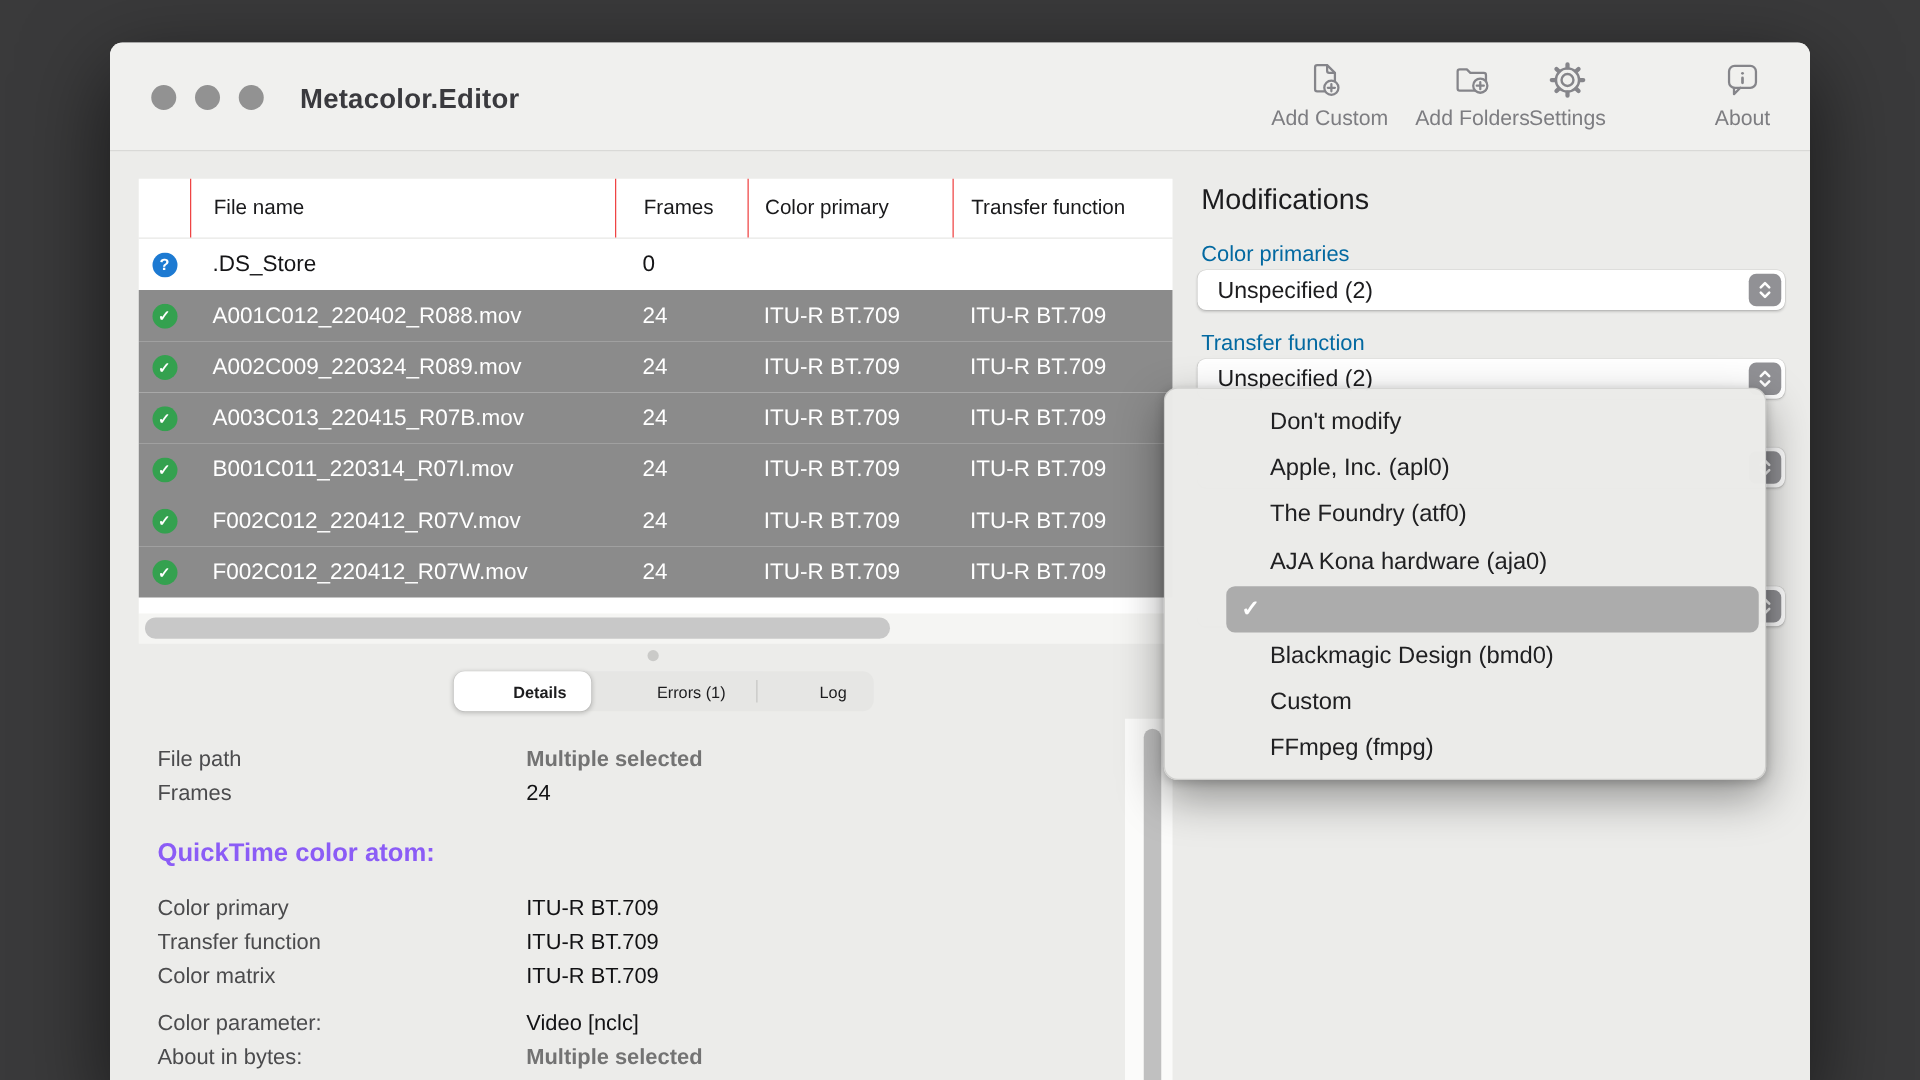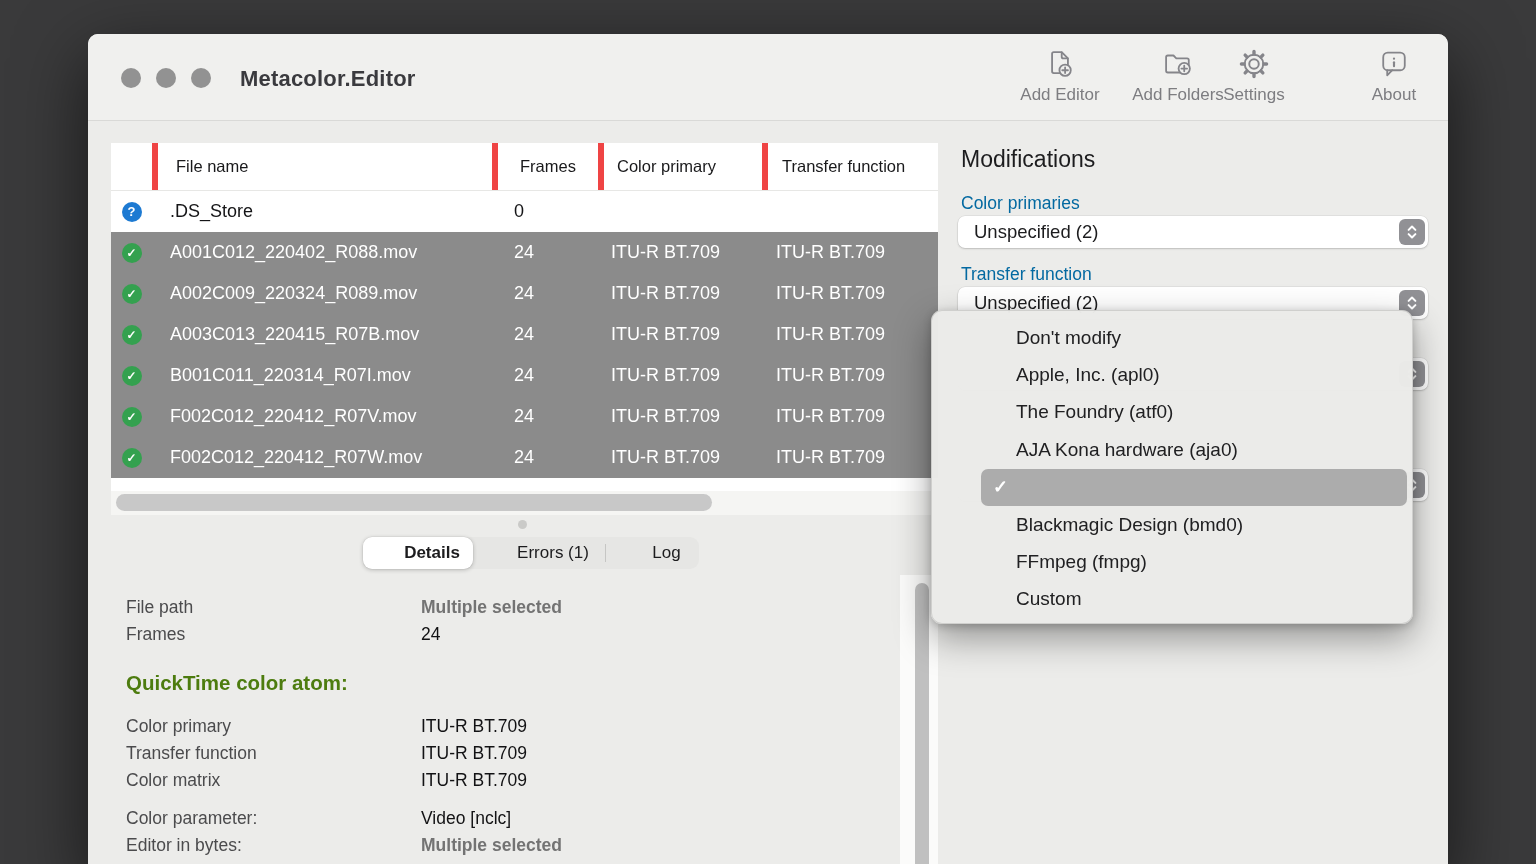--- a/index.html
+++ b/index.html
@@ -30,21 +30,21 @@
   .tb-item { position:absolute; top:13px; height:64px; text-align:center; cursor:default; }
   .tb-item .ticon { display:block; margin:0 auto; height:36px; }
   .tb-item .tlabel { display:block; font-size:17px; color:#7d7d81; margin-top:2px; white-space:nowrap; }
   
   .table {
     position:absolute; left:23px; top:109px; width:827px; height:348px;
     background:#ffffff;
   }
   .thead { display:flex; height:48px; align-items:center; border-bottom:1px solid #e7e7e5; }
   .th { font-size:16.5px; color:#19191b; height:100%; display:flex; align-items:center; }
-  .th + .th { border-left:6px solid #ef4444; }
+  .th + .th { border-left:1px solid #ef4444; }
   .c0 { width:41px; flex:none; justify-content:center; }
   .c1 { width:340px; flex:none; padding-left:18px; }
   .c2 { width:106px; flex:none; padding-left:22px; }
   .c3 { width:164px; flex:none; padding-left:13px; }
   .c4 { width:176px; flex:none; padding-left:14px; }
   .trow { display:flex; height:41px; align-items:center; font-size:18px; font-weight:500; color:#151517; }
   .trow > div { overflow:hidden; white-space:nowrap; }
   .trow.sel { background:#8b8b8b; color:#ffffff; }
   .badge {
     width:20px; height:20px; border-radius:50%; display:flex; align-items:center;
@@ -57,34 +57,34 @@
     position:absolute; left:23px; top:457px; width:827px; height:24px; background:#f5f5f3;
   }
   .hthumb { position:absolute; left:5px; top:3px; width:596px; height:17px; border-radius:8.5px; background:#c8c8c8; }
   
   .split-dot { position:absolute; left:430px; top:486px; width:9px; height:9px; border-radius:50%; background:#cacac8; }
   
   .tabbar {
     position:absolute; left:275px; top:503px; width:336px; height:32px;
     background:#e6e6e4; border-radius:9px; display:flex; align-items:center;
   }
-  .tab { font-size:17px; color:#1c1c1e; display:flex; align-items:center; justify-content:center; height:100%;padding-left:28px; }
+  .tab { font-size:13px; color:#1c1c1e; display:flex; align-items:center; justify-content:center; height:100%;padding-left:28px; }
   .tab.active {
     width:110px; background:#ffffff; border-radius:9px; font-weight:bold;
     box-shadow:0 0 0 .5px rgba(0,0,0,.06), 0 1px 4px rgba(0,0,0,.22);
   }
   .tab.errors { width:132px; }
   .tabsep { width:1px; height:18px; background:#c6c6c4; }
   .tab.log { flex:1; }
   
   .drow { position:absolute; left:38px; height:26px; font-size:17.5px; display:flex; align-items:center; }
   .dlabel { width:295px; color:#4b4b4d; }
   .dvalue { color:#121214; font-weight:500; }
   .dvalue.muted { color:#737373; font-weight:700; }
-  .dsection { position:absolute; left:38px; font-size:20.5px; font-weight:bold; color:#4d7c0f; }
+  .dsection { position:absolute; left:38px; font-size:20.5px; font-weight:bold; color:#8b5cf6; }
   
   .vtrack { position:absolute; left:812px; top:541px; width:38px; height:299px; background:#fbfbfa; }
   .vthumb { position:absolute; left:15px; top:8px; width:14px; height:288px; border-radius:7px; background:#c0c0c0; }
   
   .mod-title { position:absolute; left:873px; top:112px; font-size:23px; font-weight:normal; color:#1c1c1e; }
   .mod-label { position:absolute; left:873px; font-size:17.5px; color:#0369a1; }
   .dropdown {
     position:absolute; left:870px; width:470px; height:32px; background:#ffffff;
     border-radius:7px; box-shadow:0 0 0 .5px rgba(0,0,0,.09), 0 1px 2px rgba(0,0,0,.16);
     z-index:5;
@@ -124,21 +124,21 @@
 
     <div class="tb-item" style="left:929px; width:86px;">
       <span class="ticon">
         <svg width="34" height="34" viewBox="0 0 30 30" fill="none" stroke="#85858a" stroke-width="1.6" stroke-linejoin="round" stroke-linecap="round">
           <path d="M9.5 4.5 h7 L22 10 v11.5 q0 1.5 -1.5 1.5 h-11 q-1.5 0 -1.5 -1.5 v-15.5 q0 -1.5 1.5 -1.5 z"></path>
           <path d="M16.5 4.7 v3.8 q0 1.5 1.5 1.5 h3.8"></path>
           <circle cx="19.5" cy="20.5" r="5" fill="#f0f0ee"></circle>
           <path d="M19.5 18 v5 M17 20.5 h5"></path>
         </svg>
       </span>
-      <span class="tlabel">Add Editor</span>
+      <span class="tlabel">Add Custom</span>
     </div>
 
     <div class="tb-item" style="left:1036px; width:108px;">
       <span class="ticon">
         <svg width="34" height="34" viewBox="0 0 30 30" fill="none" stroke="#85858a" stroke-width="1.6" stroke-linejoin="round" stroke-linecap="round">
           <path d="M4.5 9 q0 -1.5 1.5 -1.5 h5 l2.5 2.5 h9.5 q1.5 0 1.5 1.5 v9.5 q0 1.5 -1.5 1.5 h-17 q-1.5 0 -1.5 -1.5 z"></path>
           <circle cx="20.5" cy="19" r="5" fill="#f0f0ee"></circle>
           <path d="M20.5 16.5 v5 M18 19 h5"></path>
         </svg>
       </span>
@@ -281,21 +281,21 @@
   </div>
   <div class="drow" style="top:733px;">
     <span class="dlabel">Color matrix</span>
     <span class="dvalue">ITU-R BT.709</span>
   </div>
   <div class="drow" style="top:771px;">
     <span class="dlabel">Color parameter:</span>
     <span class="dvalue">Video [nclc]</span>
   </div>
   <div class="drow" style="top:798px;">
-    <span class="dlabel">Editor in bytes:</span>
+    <span class="dlabel">About in bytes:</span>
     <span class="dvalue muted">Multiple selected</span>
   </div>
 
   <div class="vtrack">
     <div class="vthumb"></div>
   </div>
 
   <div class="mod-title">Modifications</div>
 
   <div class="mod-label" style="top:159px;">Color primaries</div>
@@ -352,21 +352,21 @@
     </div>
     <div class="mitem hl">
       <span class="mcheck">✓</span>
     </div>
     <div class="mitem">
       <span class="mcheck"></span>
       <span>Blackmagic Design (bmd0)</span>
     </div>
     <div class="mitem">
       <span class="mcheck"></span>
+      <span>Custom</span>
+    </div>
+    <div class="mitem">
+      <span class="mcheck"></span>
       <span>FFmpeg (fmpg)</span>
     </div>
-    <div class="mitem">
-      <span class="mcheck"></span>
-      <span>Custom</span>
-    </div>
   </div>
 
 </div>
 
 </body></html>

